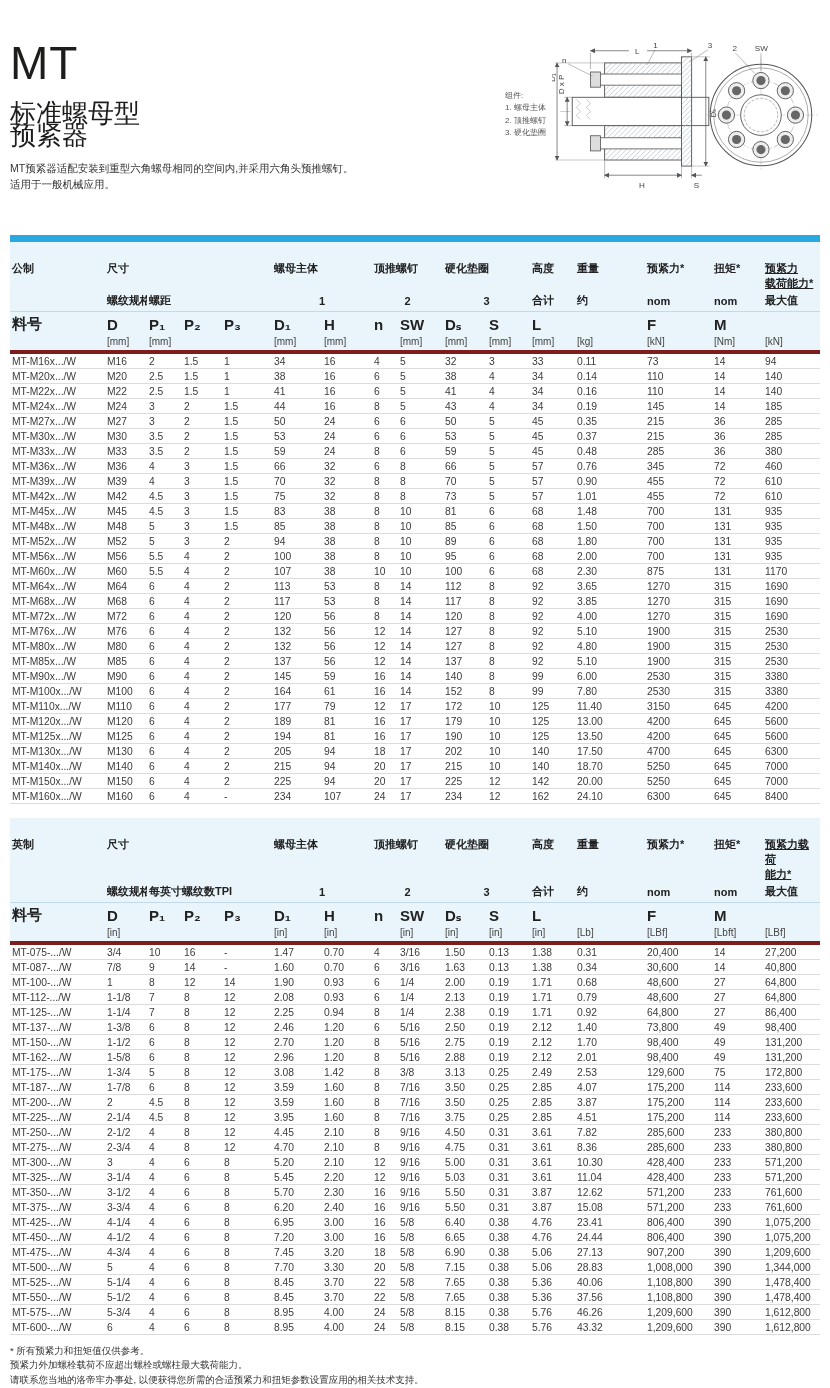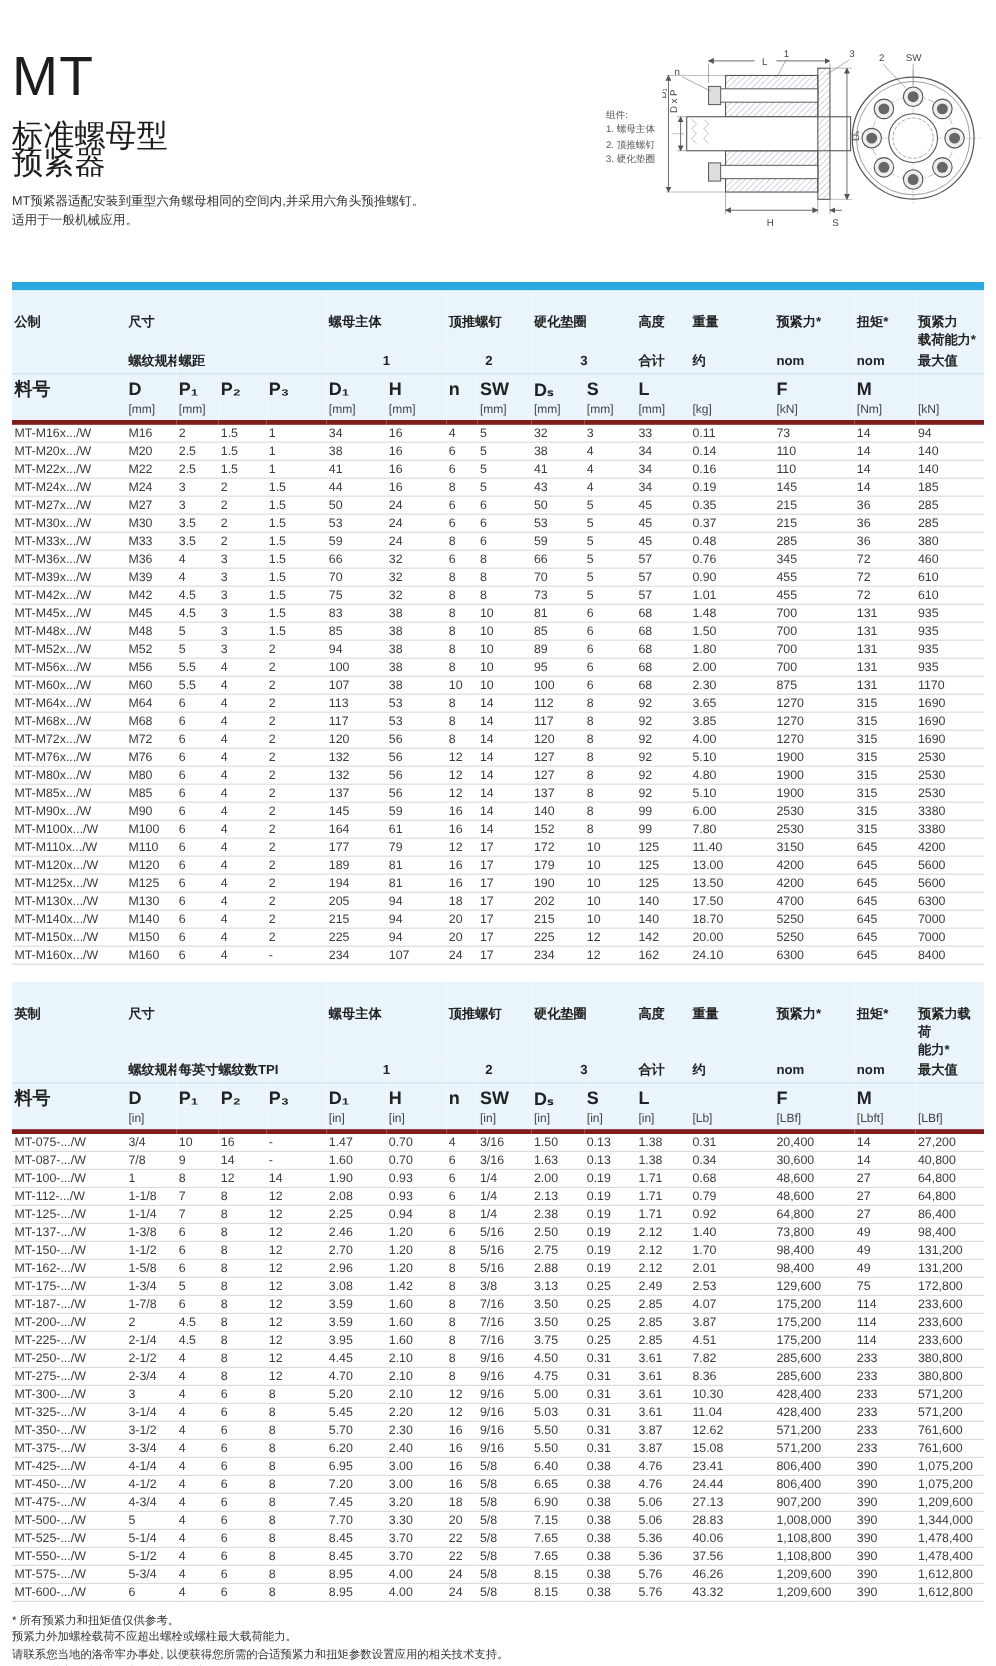--- a/index.html
+++ b/index.html
@@ -19,21 +19,21 @@
   svg text{font-family:"Liberation Sans","DejaVu Sans",sans-serif;font-size:8px;fill:#444;}
   .accent{height:7px;background:#29A9E0;margin:0 10px;}
   table{border-collapse:collapse;table-layout:fixed;width:810px;margin:0 10px;}
   table.imp{margin-top:14px;}
   th,td{text-align:left;padding:1px 2px;overflow:hidden;white-space:nowrap;}
   thead th,thead td{background:#E9F4FB;}
   .h-row1 th{font-size:11px;vertical-align:top;padding-top:19px;color:#222;}
   .h-row2 th{font-size:11px;border-bottom:1px solid #c2dbec;padding-bottom:3px;color:#222;}
   .h-row3 th{font-size:15px;padding-top:3px;color:#222;}
   .h-row4 td{font-size:10px;color:#444;border-bottom:4px solid #7f1d1d;padding-bottom:3px;}
-  .wrap{white-space:pre-line;}
+  .wrap{white-space:pre-line;text-decoration:underline;}
   .ctr{text-align:center;}
   tbody td{font-size:10.3px;height:14px;padding:0 2px;border-bottom:1px solid #dcdcdc;color:#3b3b3b;}
   .foot{margin:9px 10px 4px;font-size:9.5px;line-height:1.5;color:#333;}
 </style>
 </head>
 <body>
 
 <div class="top">
   <div class="brand-title">MT</div>
   <div class="brand-sub sub1">标准螺母型</div>

